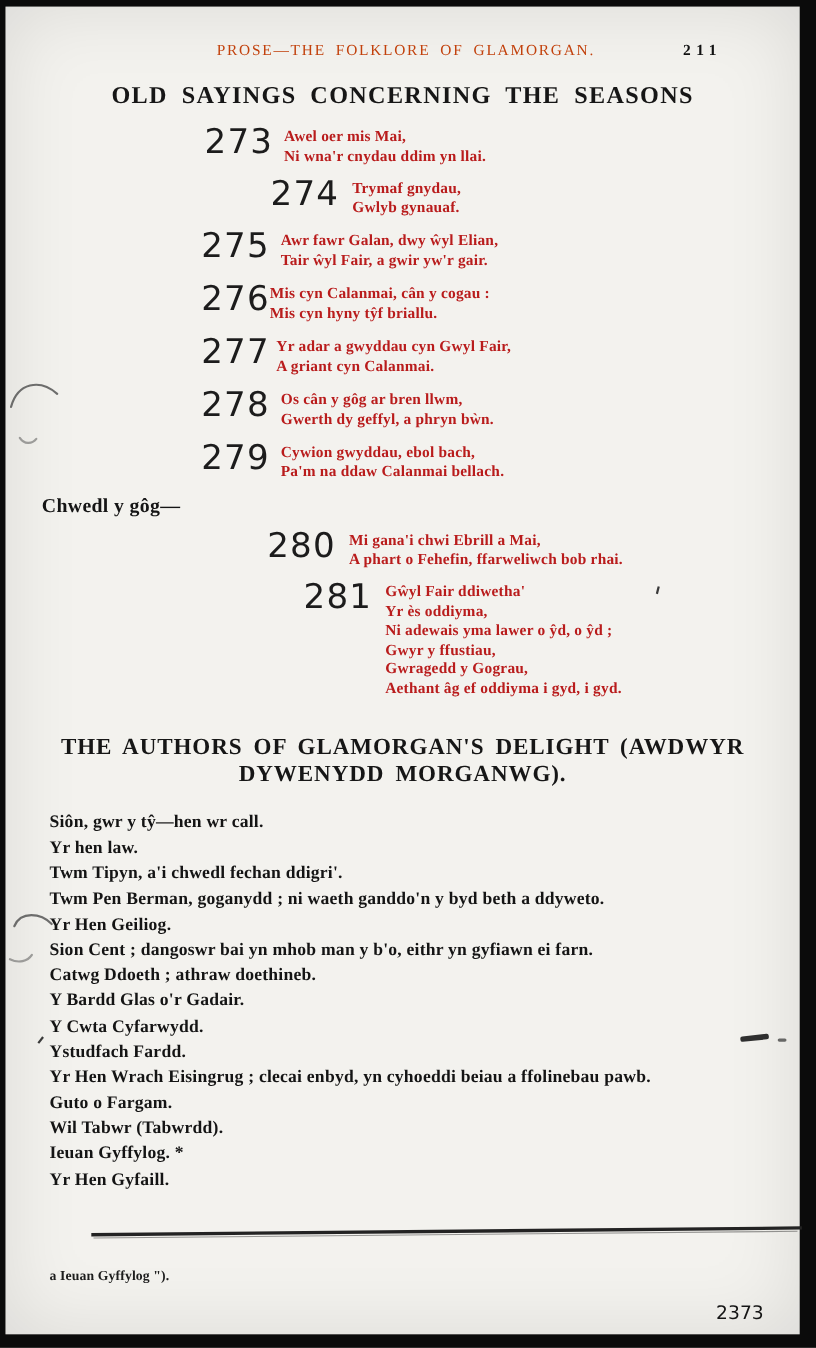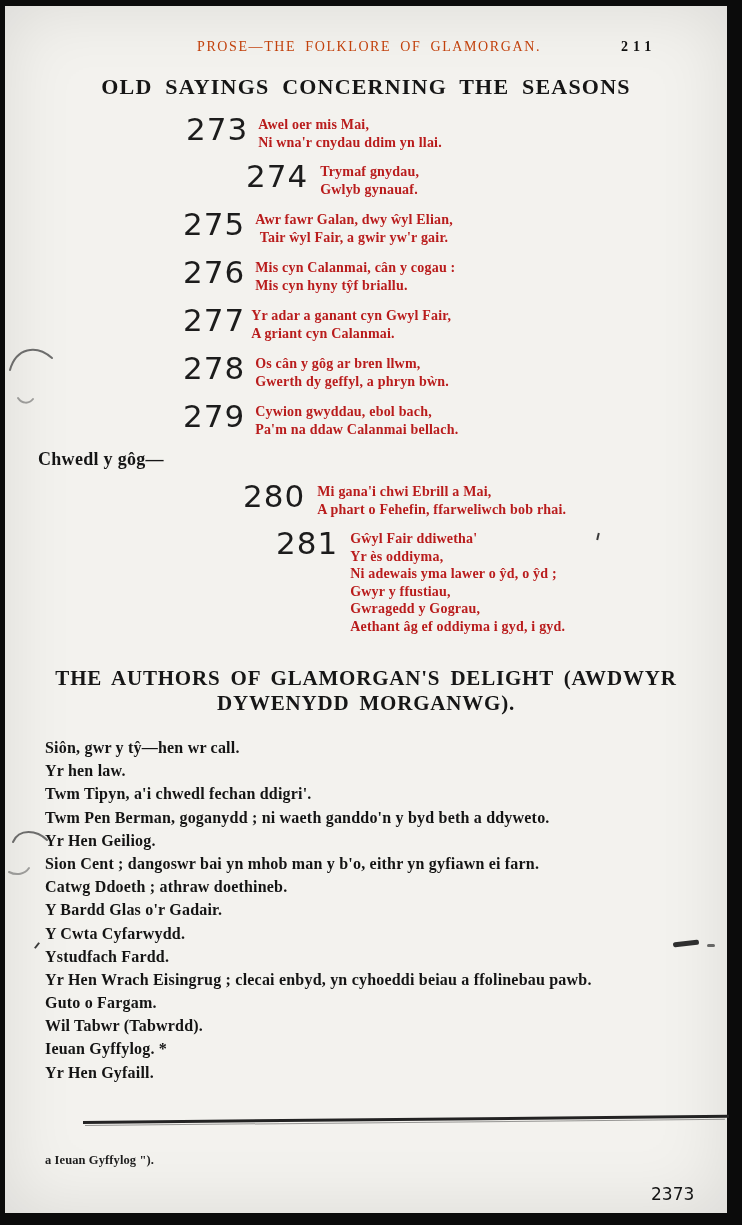--- a/index.html
+++ b/index.html
@@ -49,40 +49,40 @@
     </div>
 
     <div class="abs verse" style="left:241px;top:157px;">
       <span class="vnum" style="margin-right:12px;">274</span>
       <span class="vlines">
         <span>Trymaf gnydau,</span>
         <span>Gwlyb gynauaf.</span>
       </span>
     </div>
 
-    <div class="abs verse" style="left:178px;top:205px;text-align:center;">
+    <div class="abs verse" style="left:178px;top:205px;">
       <span class="vnum" style="margin-right:10px;">275</span>
       <span class="vlines">
         <span>Awr fawr Galan, dwy ŵyl Elian,</span>
         <span>Tair ŵyl Fair, a gwir yw'r gair.</span>
       </span>
     </div>
 
     <div class="abs verse" style="left:178px;top:253px;">
-      <span class="vnum" style="margin-right:10px;">276</span>
+      <span class="vnum" style="margin-right:0;">276</span>
       <span class="vlines">
         <span>Mis cyn Calanmai, cân y cogau :</span>
         <span>Mis cyn hyny tŷf briallu.</span>
       </span>
     </div>
 
     <div class="abs verse" style="left:178px;top:301px;">
       <span class="vnum" style="margin-right:6px;">277</span>
       <span class="vlines">
-        <span>Yr adar a ganant cyn Gwyl Fair,</span>
+        <span>Yr adar a gwyddau cyn Gwyl Fair,</span>
         <span>A griant cyn Calanmai.</span>
       </span>
     </div>
 
     <div class="abs verse" style="left:178px;top:349px;">
       <span class="vnum" style="margin-right:10px;">278</span>
       <span class="vlines">
         <span>Os cân y gôg ar bren llwm,</span>
         <span>Gwerth dy geffyl, a phryn bẁn.</span>
       </span>

